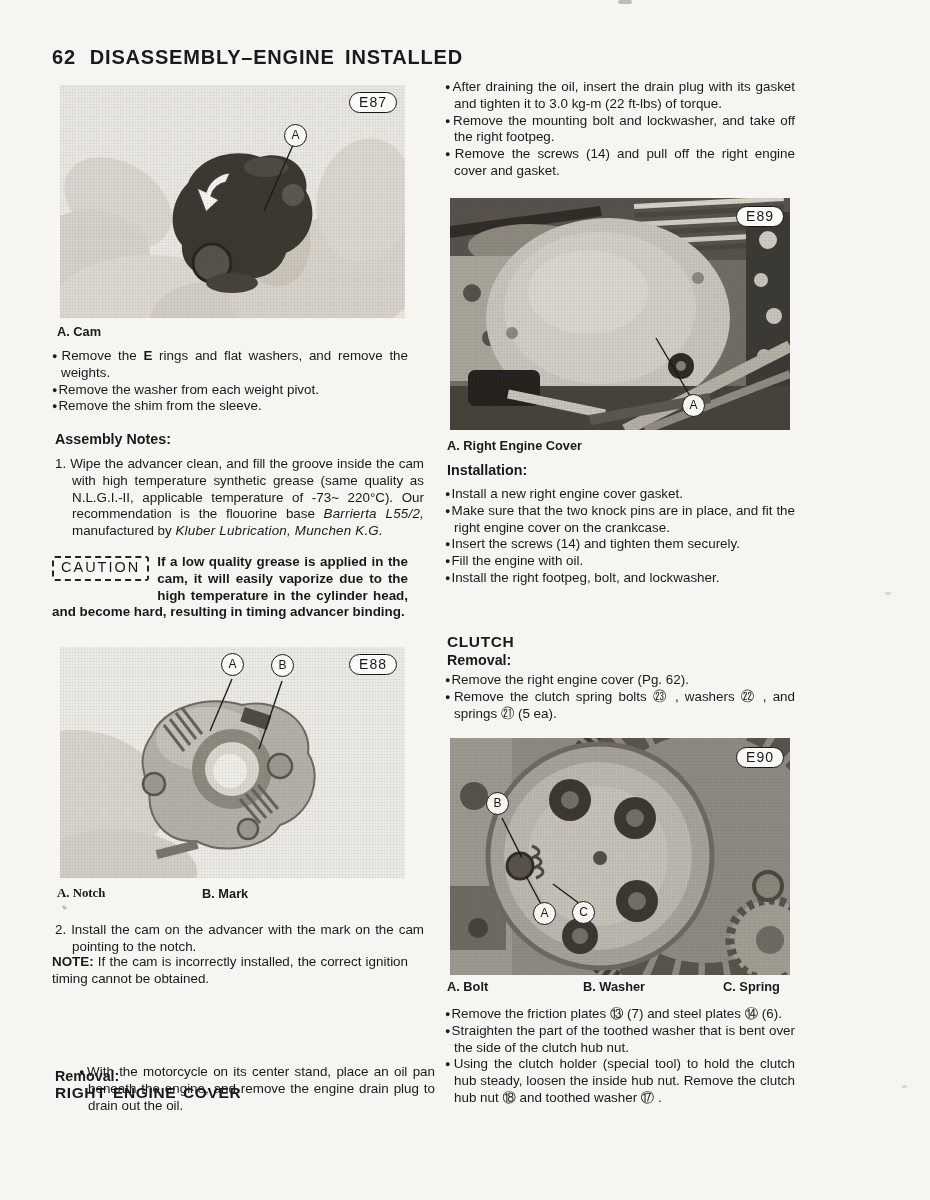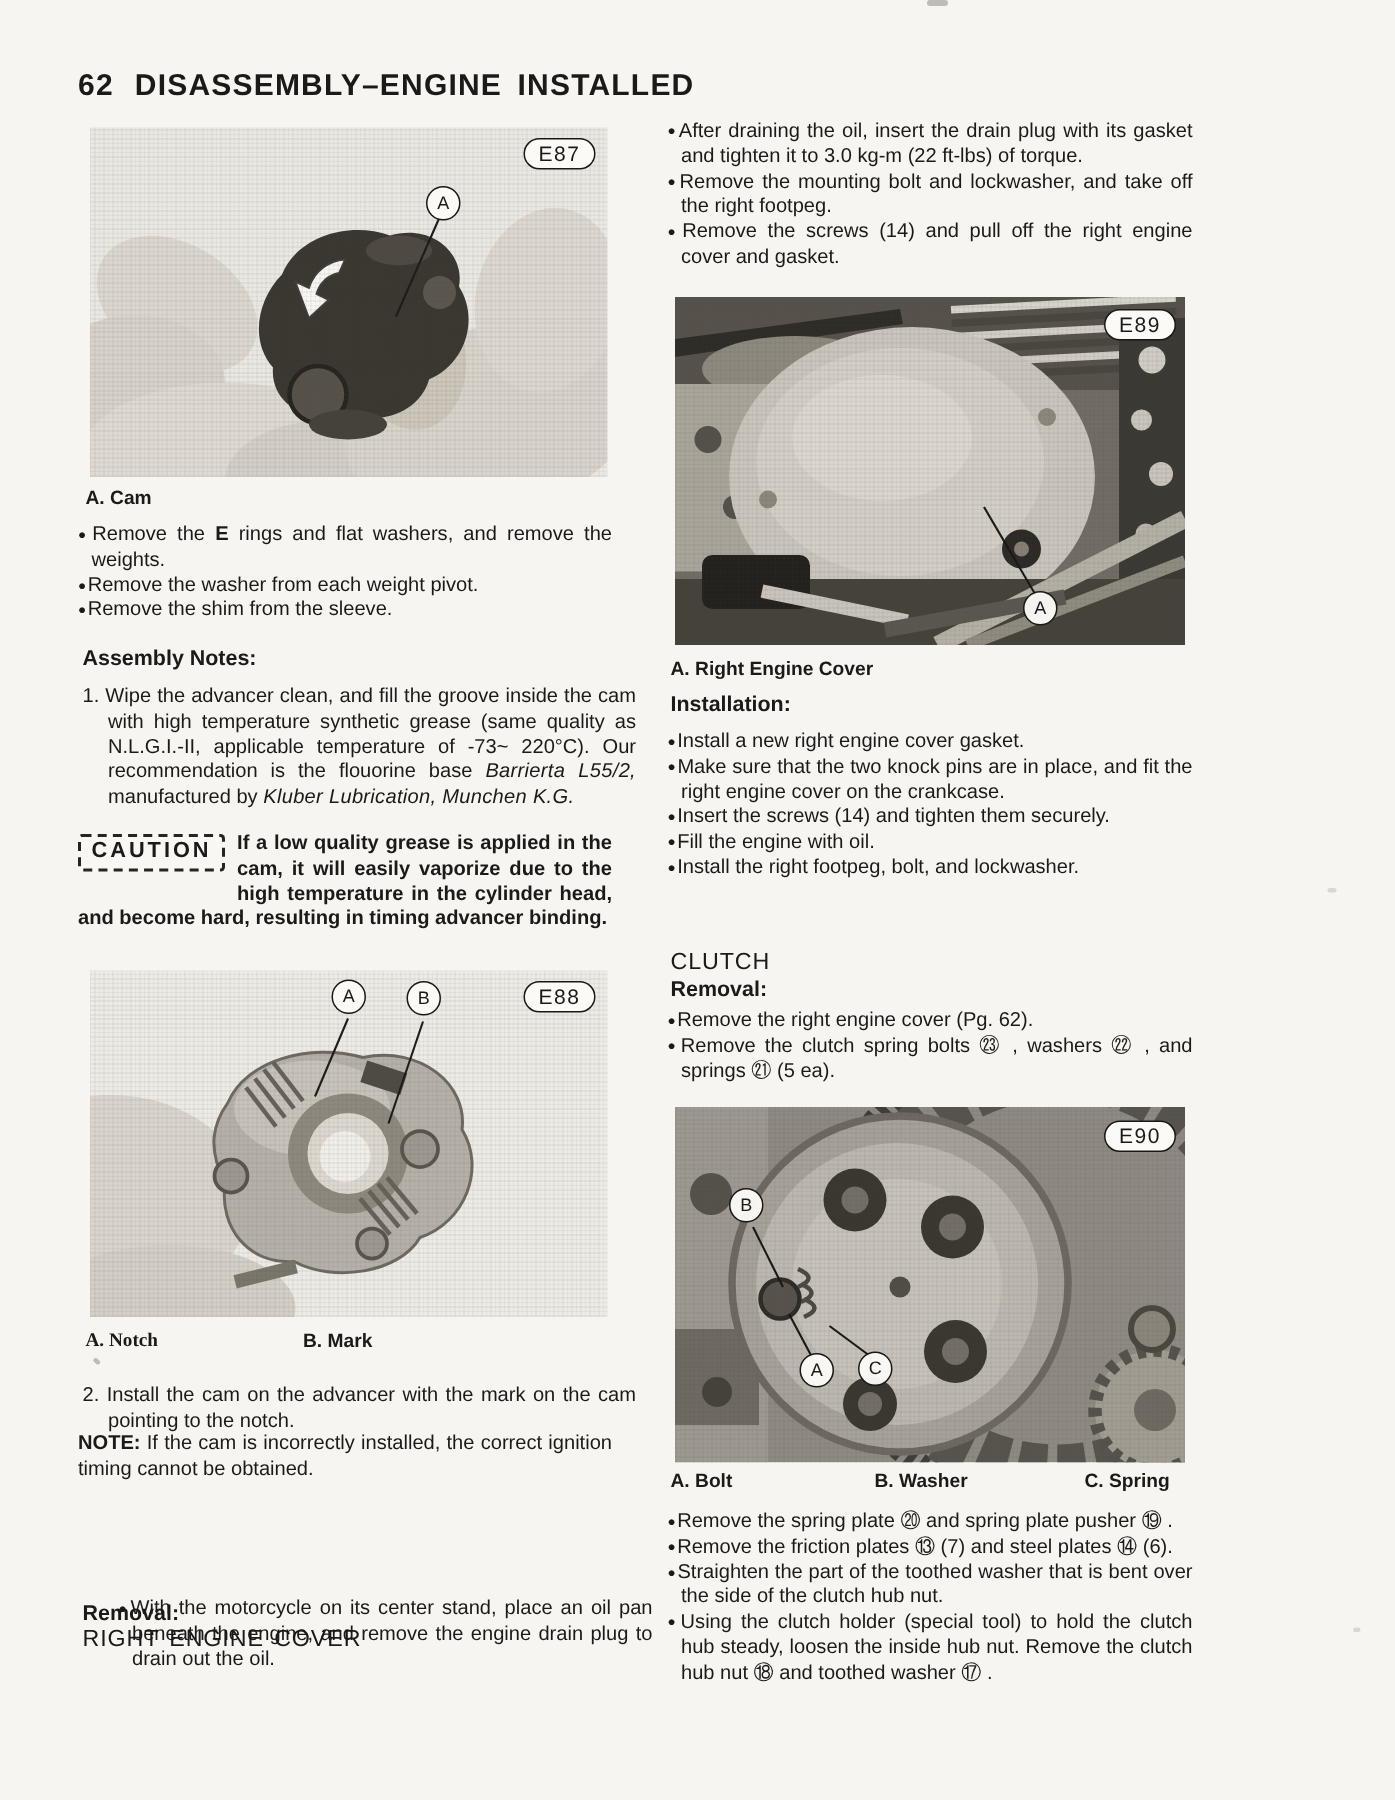--- a/index.html
+++ b/index.html
@@ -12,30 +12,30 @@
   .abs { position:absolute; }
 
   
   .hdr { font-size:20px; font-weight:bold; letter-spacing:0.8px; white-space:nowrap; }
   .hdr .num { margin-right:14px; }
   .hdr .ttl { word-spacing:4px; }
   .body-text { font-size:13.4px; line-height:16.8px; text-align:justify; }
   .blt { padding-left:9px; text-indent:-9px; }
   .blt::before { content:"●"; font-size:9px; margin-right:1px; vertical-align:1px; }
   .step { padding-left:17px; text-indent:-17px; }
-  .h-main { font-size:15.5px; font-weight:normal; letter-spacing:0.6px; word-spacing:2px; }
+  .h-main { font-size:15.5px; font-weight:bold; letter-spacing:0.6px; word-spacing:2px; }
   .h-sub { font-size:14.3px; font-weight:bold; }
   .caption { font-size:12.8px; font-weight:bold; white-space:nowrap; }
   i { letter-spacing:0.2px; }
 
   
   .caution-box {
     float:left; border:2px dashed #26241f; border-radius:3px;
     padding:2px 7px 3px; margin:2px 8px 12px 0;
-    font-size:14.5px; font-weight:bold; letter-spacing:2px; line-height:1.1;
+    font-size:14.5px; font-weight:normal; letter-spacing:2px; line-height:1.1;
     background:#f8f7f3;
   }
   .caution-text { font-weight:bold; }
 
   
   .photo { position:absolute; background:#e9e7e2; overflow:hidden; }
   .photo::after {
     content:""; position:absolute; inset:0; pointer-events:none;
     background-image:
       repeating-linear-gradient(0deg, rgba(72,66,58,0.06) 0 1px, rgba(0,0,0,0) 1px 3px),
@@ -265,21 +265,20 @@
     <div class="co" style="left:122px; top:163px;">C</div>
     <div class="ftag" style="right:6px; top:9px;">E90</div>
   </div>
   <div class="abs" style="left:447px; top:979px; width:348px;">
     <span class="caption abs" style="left:0;">A. Bolt</span>
     <span class="caption abs" style="left:136px;">B. Washer</span>
     <span class="caption abs" style="left:276px;">C. Spring</span>
   </div>
 
   <div class="abs body-text" style="left:445px; top:1006px; width:350px;">
-    <div class="blt">Remove the spring plate ⑳ and spring plate pusher ⑲ .</div>
     <div class="blt">Remove the friction plates ⑬ (7) and steel plates ⑭ (6).</div>
     <div class="blt">Straighten the part of the toothed washer that is bent over the side of the clutch hub nut.</div>
     <div class="blt">Using the clutch holder (special tool) to hold the clutch hub steady, loosen the inside hub nut.  Remove the clutch hub nut ⑱ and toothed washer ⑰ .</div>
   </div>
 
   <div class="speck" style="left:618px; top:0; width:14px; height:4px;"></div>
   <div class="speck" style="left:62px; top:906px; width:5px; height:3px; transform:rotate(40deg);"></div>
   <div class="speck" style="left:885px; top:592px; width:6px; height:3px; opacity:0.5;"></div>
   <div class="speck" style="left:902px; top:1085px; width:5px; height:3px; opacity:0.5;"></div>
 

